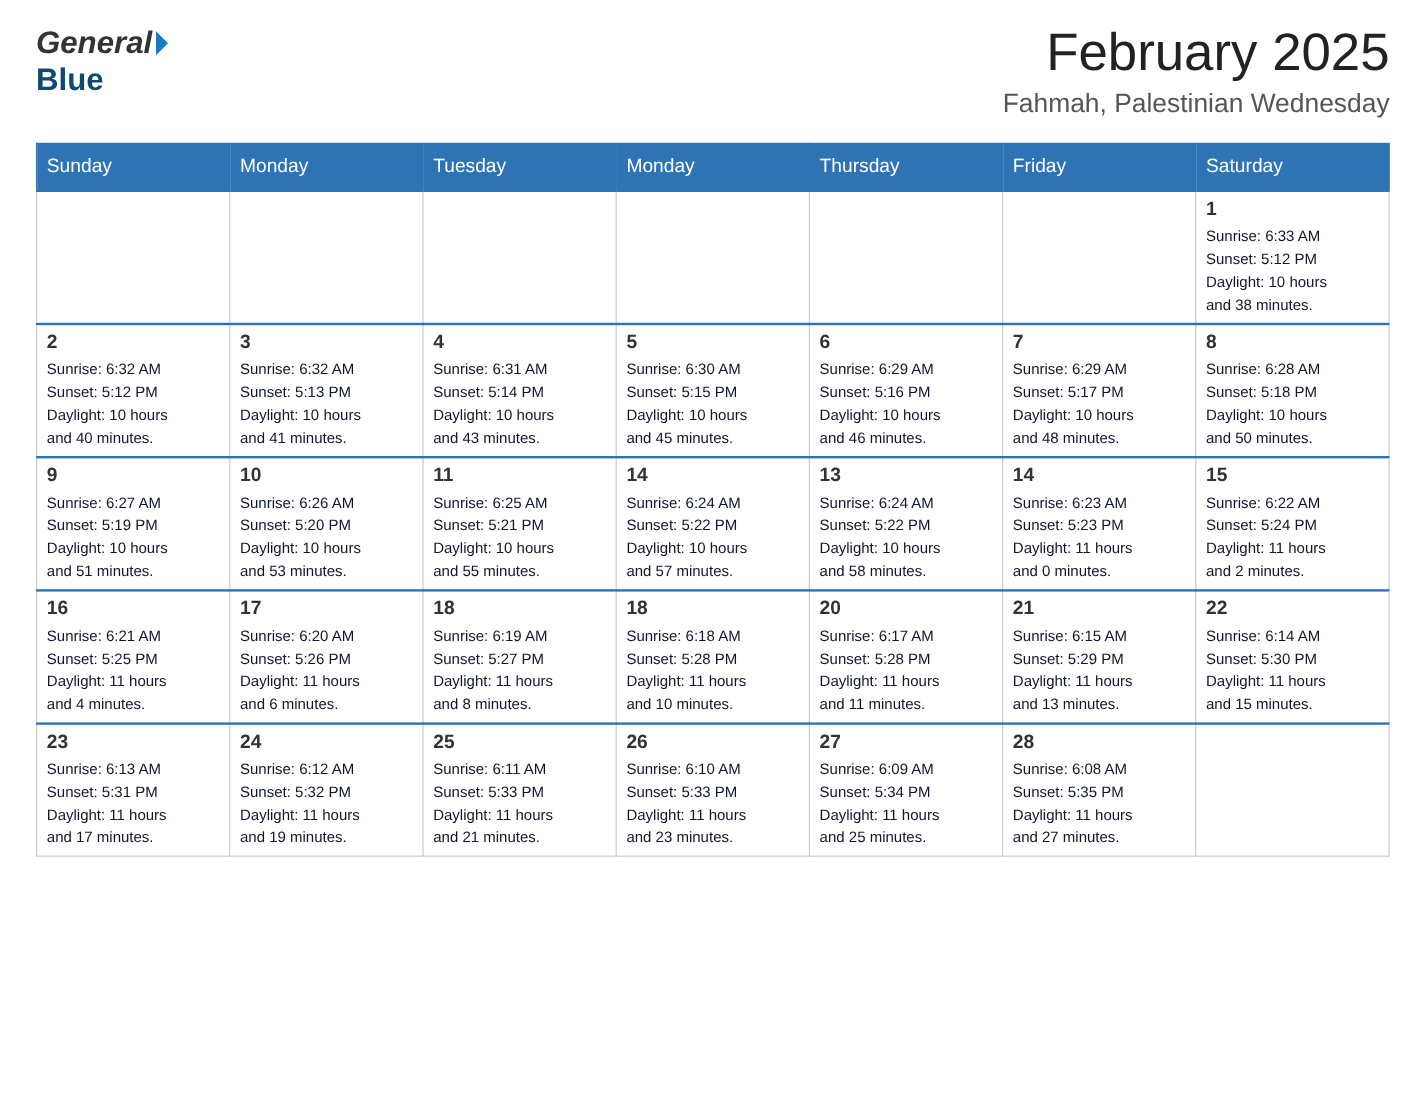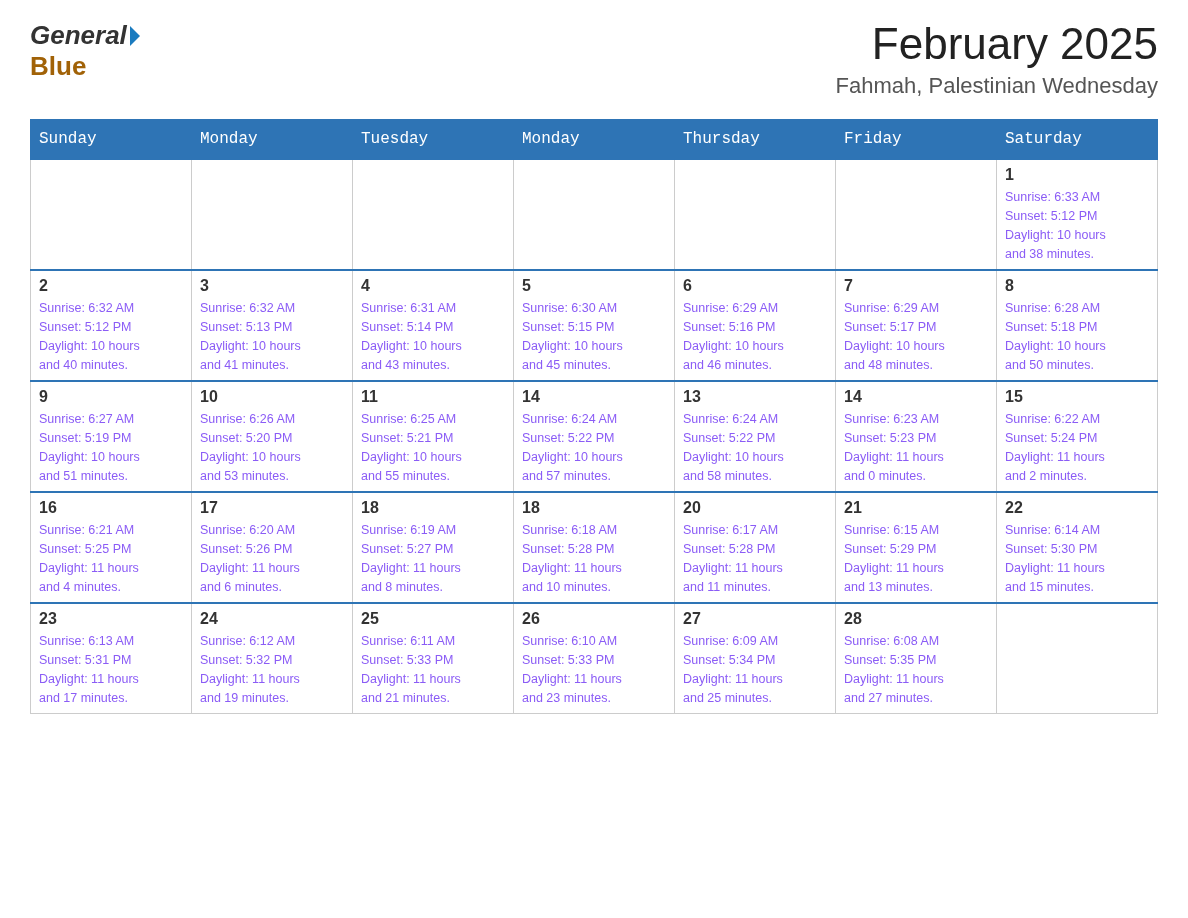--- a/index.html
+++ b/index.html
@@ -35,21 +35,21 @@
       height: 0;
       border-left: 10px solid #1a7bbf;
       border-top: 10px solid transparent;
       border-bottom: 10px solid transparent;
       margin-left: 3px;
       vertical-align: middle;
     }
     .logo-text-blue {
       font-size: 26px;
       font-weight: bold;
-      color: #a16207;
+      color: #0c4a6e;
     }
     .title-section {
       text-align: right;
     }
     .month-title {
       font-size: 44px;
       font-weight: normal;
       color: #222;
       line-height: 1.1;
     }
@@ -64,21 +64,20 @@
       border: 1px solid #ccc;
     }
     .calendar th {
       background-color: #2e74b5;
       color: #fff;
       font-size: 16px;
       font-weight: normal;
       padding: 10px 8px;
       text-align: left;
       border: 1px solid #2e74b5;
-      font-family: Liberation Mono, monospace;
     }
     .calendar td {
       vertical-align: top;
       padding: 6px 8px;
       border: 1px solid #ccc;
       width: 14.28%;
       min-height: 100px;
       font-size: 13px;
       color: #333;
       background: #fff;
@@ -91,21 +90,21 @@
     }
     .day-number {
       font-size: 16px;
       font-weight: bold;
       display: block;
       margin-bottom: 4px;
     }
     .day-info {
       font-size: 12.5px;
       line-height: 1.5;
-      color: #8b5cf6;
+      color: #0f172a;
     }
     .empty-cell {
       background: #f9f9f9;
     }
   </style>
 </head>
 <body>
 
 <div class="header">
   <div class="logo">

